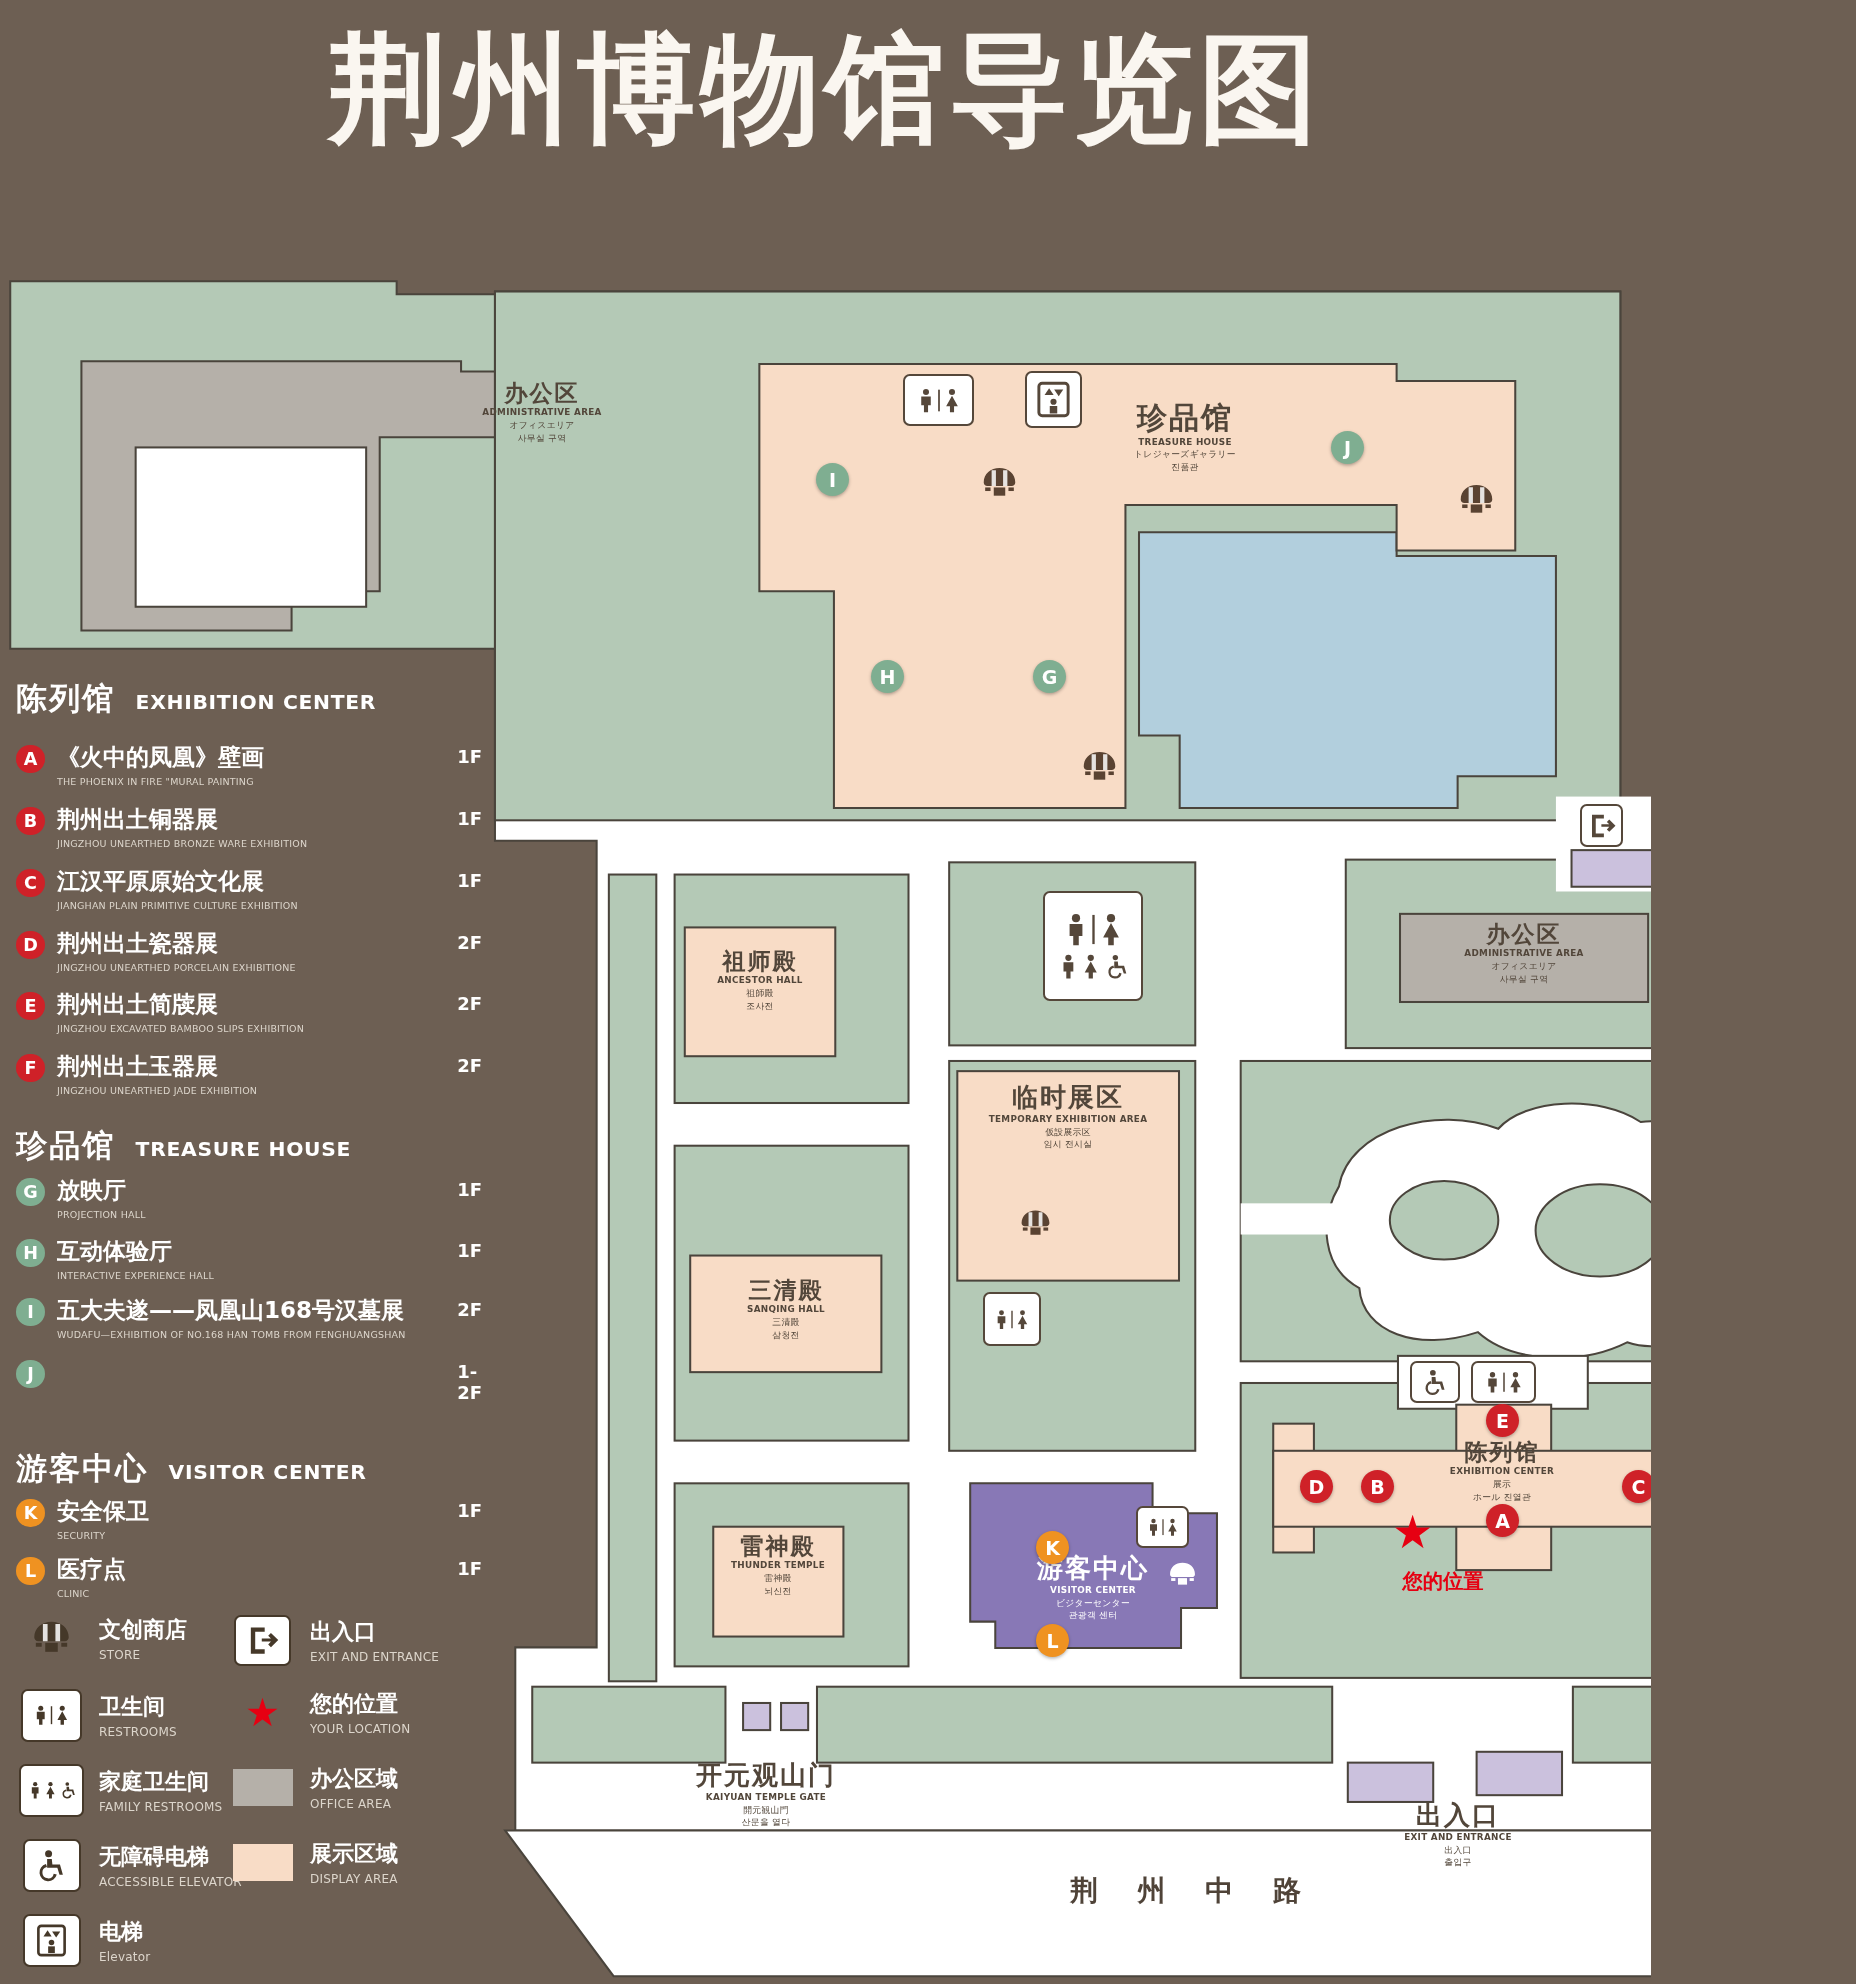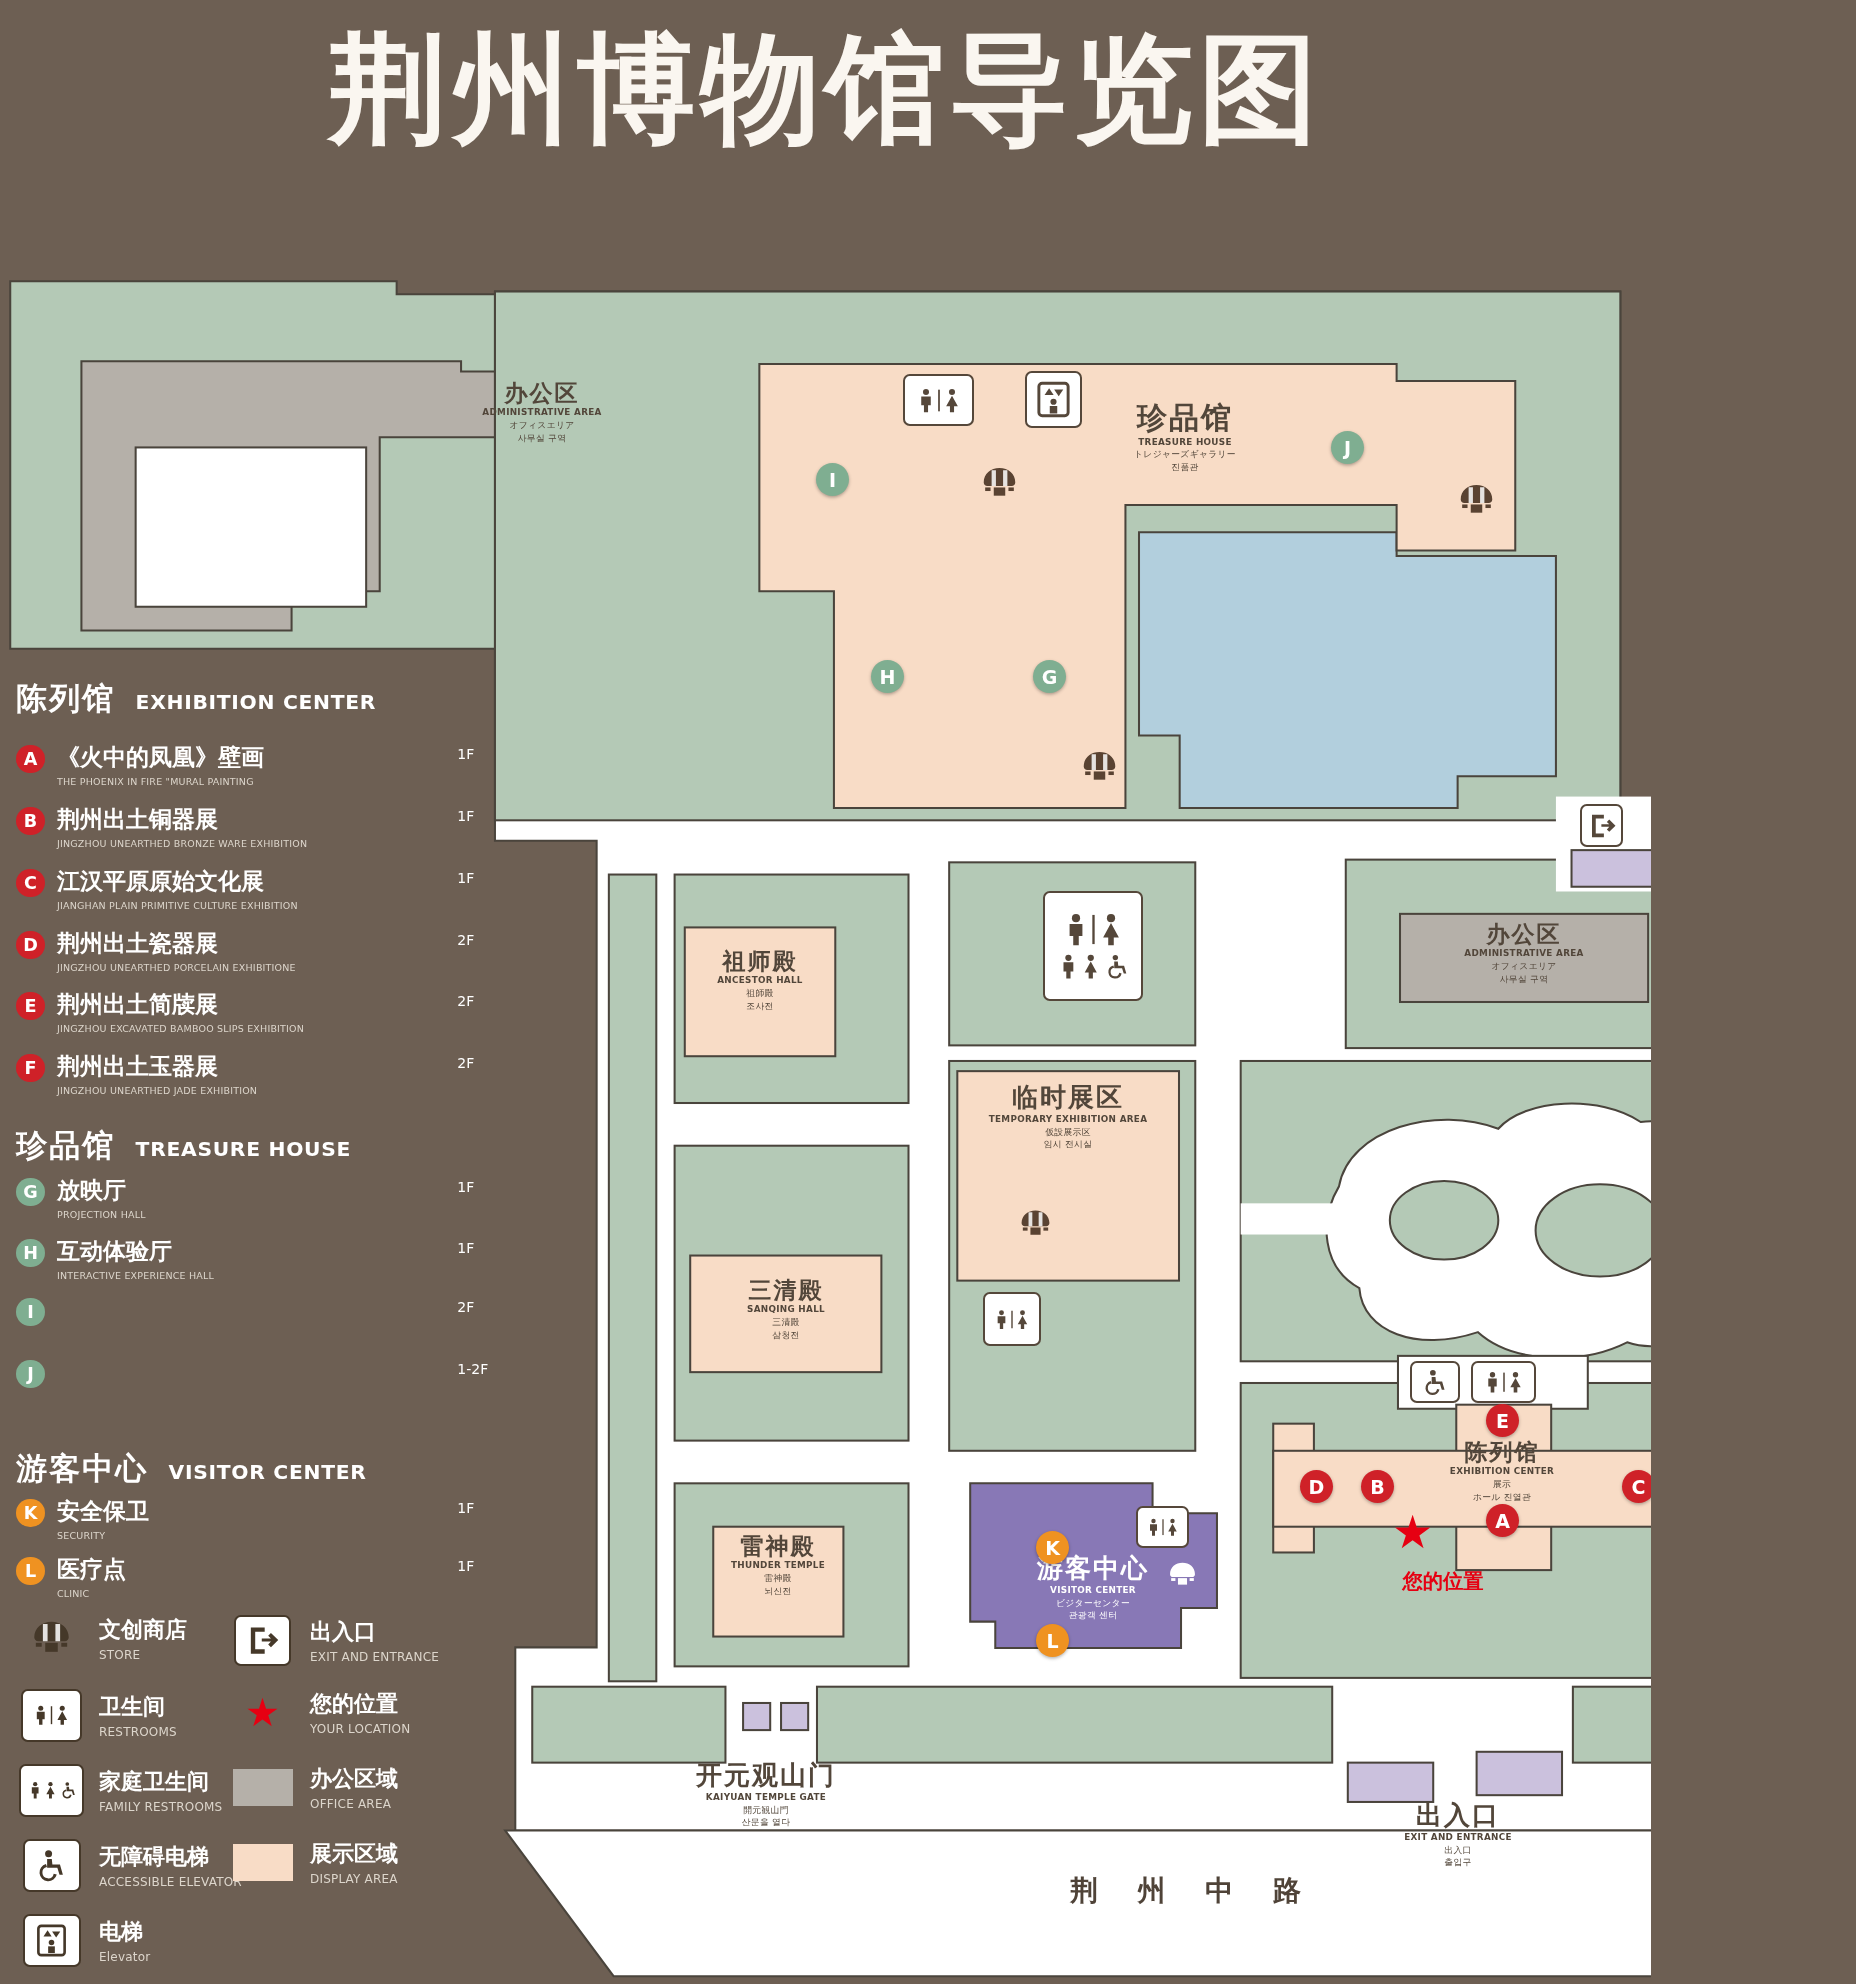--- a/index.html
+++ b/index.html
@@ -17,21 +17,21 @@
   .leg-head{position:absolute;left:16.3px;display:flex;align-items:baseline;gap:20.3px;z-index:2;white-space:nowrap;}
   .lh-zh{font-size:31px;font-weight:700;color:#fff;letter-spacing:2px;}
   .lh-en{font-size:20.3px;font-weight:700;color:#fff;letter-spacing:0.7px;}
   .leg-item{position:absolute;left:16.3px;width:475px;display:flex;gap:12.2px;z-index:2;}
   .lcirc{width:28.5px;height:28.5px;border-radius:50%;color:#fff;font-weight:700;font-size:17.6px;
          display:flex;align-items:center;justify-content:center;flex:none;margin-top:2.7px;}
   .red{background:#cf2128;} .grn{background:#7fae91;} .org{background:#ef9221;}
   .ltext{max-width:366px;}
   .lzh{font-size:23px;color:#fff;font-weight:600;white-space:nowrap;}
   .len{font-size:9.5px;color:#ddd6cc;margin-top:2.7px;line-height:1.3;letter-spacing:0.2px;}
-  .lfloor{position:absolute;left:441px;top:4.1px;font-size:14px;color:#fff;font-weight:400;}
+  .lfloor{position:absolute;left:441px;top:4.1px;font-size:18px;color:#fff;font-weight:700;}
   .sym-item{position:absolute;display:flex;gap:15px;align-items:center;z-index:2;}
   .sym-ic{width:65px;display:flex;align-items:center;justify-content:center;flex:none;color:#453829;}
   .sym-box{background:#fff;border:2.7px solid #453829;border-radius:6.8px;color:#453829;
            display:flex;align-items:center;justify-content:center;}
   .szh{font-size:22px;font-weight:700;color:#fff;white-space:nowrap;}
   .sen{font-size:12px;color:#ddd6cc;margin-top:3px;letter-spacing:0.2px;white-space:nowrap;}
   .swatch{width:60px;height:37px;}
   .sw-office{background:#b5b0a9;} .sw-display{background:#f8dcc6;}
   .bigstar{font-size:39px;color:#e60012;line-height:1;}
 
@@ -258,20 +258,24 @@
   <div class="leg-item" style="top:1236px">
     <div class="lcirc grn">H</div>
     <div class="ltext">
         <div class="lzh">互动体验厅</div>
       <div class="len">INTERACTIVE EXPERIENCE HALL</div>
       </div>
     <div class="lfloor">1F</div>
   </div>
   <div class="leg-item" style="top:1295px">
     <div class="lcirc grn">I</div>
+    <div class="ltext">
+        <div class="lzh">五大夫遂——凤凰山168号汉墓展</div>
+      <div class="len">WUDAFU—EXHIBITION OF NO.168 HAN TOMB FROM FENGHUANGSHAN</div>
+      </div>
     <div class="lfloor">2F</div>
   </div>
   <div class="leg-item" style="top:1357px">
     <div class="lcirc grn">J</div>
     <div class="lfloor">1-2F</div>
   </div>
 
   <div class="leg-head" style="top:1448px">
     <span class="lh-zh">游客中心</span>
     <span class="lh-en">VISITOR CENTER</span>

